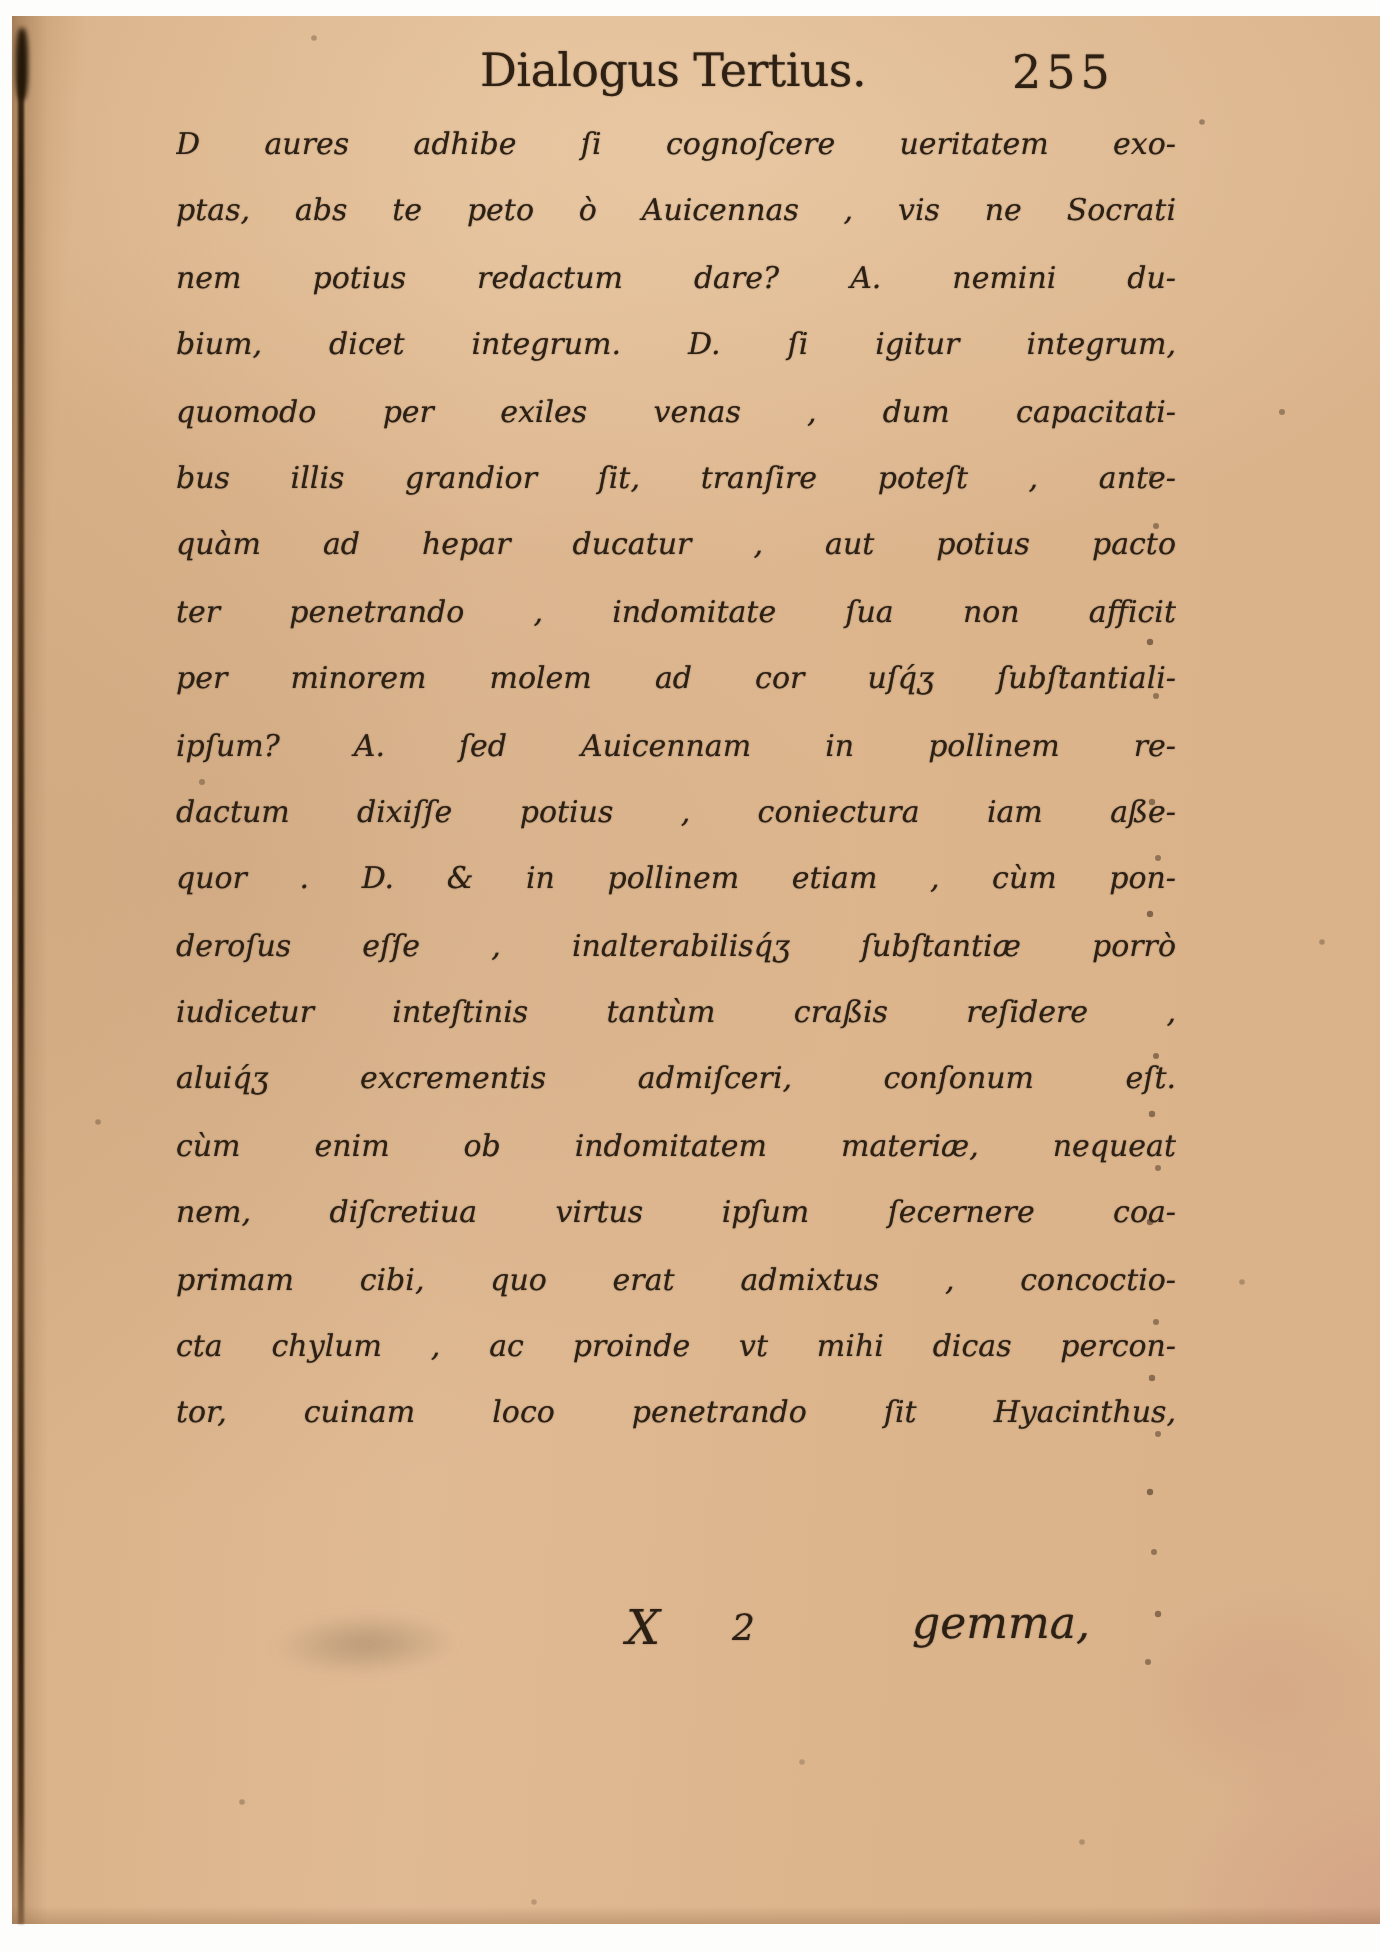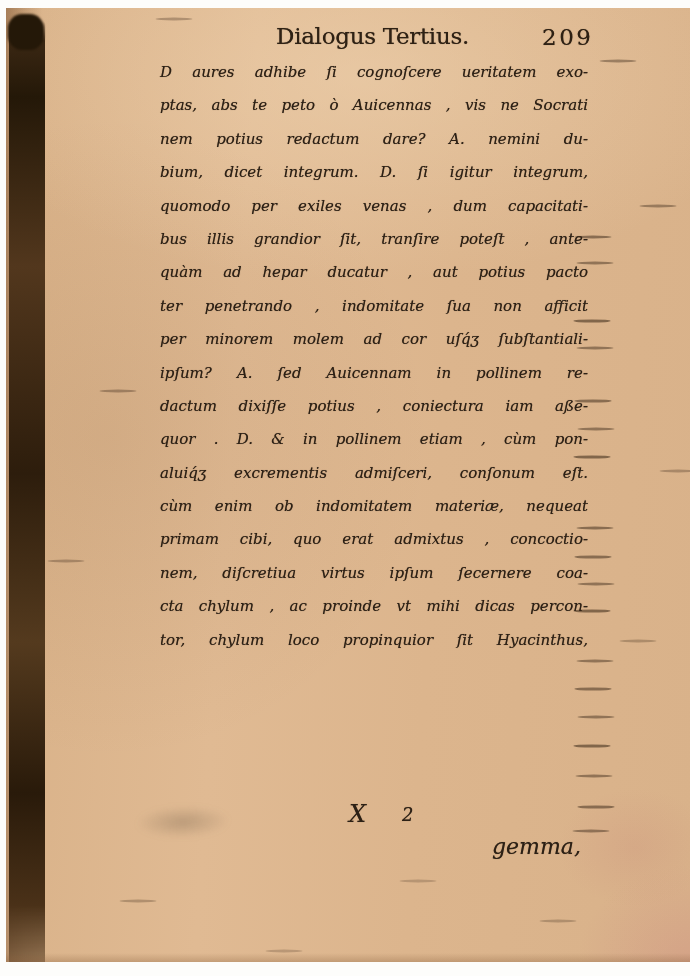--- a/index.html
+++ b/index.html
@@ -1,15 +1,15 @@
 <!DOCTYPE html>
 <html><head>
 <meta charset="utf-8">
 <style>
-  * { box-sizing: border-box; padding-left: 36px; }
+  * { box-sizing: border-box; }
   html, body { margin: 0; padding: 0; background: #ffffff; }
 
   .scan {
     position: relative;
     width: 690px;
     height: 976px;
     background: #fdfdfb;
     overflow: hidden;
     font-family: "DejaVu Serif", serif;
   }
@@ -79,21 +79,21 @@
   }
 
   
   .sig-row {
     position: absolute; left: 82px; top: 792px; width: 500px; height: 34px;
     font-style: italic; font-size: 22px; color: #2c2015;
     text-shadow: 0 0 0.7px rgba(44,32,21,0.65);
   }
   .sig-x      { position: absolute; left: 225px; top: 0; font-size: 24px; }
   .sig-num    { position: absolute; left: 278px; top: 4px; font-size: 18px; }
-  .catchword  { position: absolute; left: 368px; top: 0; margin-top: 34px; }
+  .catchword  { position: absolute; left: 368px; top: 0; }
 
   
   .bleed {
     position: absolute; left: 118px; top: 794px; width: 118px; height: 40px;
     border-radius: 50%;
     background: radial-gradient(closest-side, rgba(100,82,62,0.30), rgba(100,82,62,0) 80%);
     filter: blur(3px);
     transform: rotate(-2deg);
   }
 
@@ -137,41 +137,43 @@
 <body>
 
 <div class="scan">
   <div class="page">
 
     <div class="edge-shade"></div>
     <div class="edge-line"></div>
     <div class="corner-mark"></div>
 
     <span class="running-title">Dialogus Tertius.</span>
-    <span class="folio">209</span>
+    <span class="folio">255</span>
 
     <div class="textblock">
       <div class="line">D aures adhibe ſi cognoſcere ueritatem exo-</div>
       <div class="line">ptas, abs te peto ò Auicennas , vis ne Socrati</div>
       <div class="line">nem potius redactum dare? A. nemini du-</div>
       <div class="line">bium, dicet integrum. D. ſi igitur integrum,</div>
       <div class="line">quomodo per exiles venas , dum capacitati-</div>
       <div class="line">bus illis grandior ſit, tranſire poteſt , ante-</div>
       <div class="line">quàm ad hepar ducatur , aut potius pacto</div>
       <div class="line">ter penetrando , indomitate ſua non afficit</div>
       <div class="line">per minorem molem ad cor uſq́ʒ ſubſtantiali-</div>
       <div class="line">ipſum? A. ſed Auicennam in pollinem re-</div>
       <div class="line">dactum dixiſſe potius , coniectura iam aße-</div>
       <div class="line">quor . D. &amp; in pollinem etiam , cùm pon-</div>
+      <div class="line">deroſus eſſe , inalterabilisq́ʒ ſubſtantiæ porrò</div>
+      <div class="line">iudicetur inteſtinis tantùm craßis reſidere ,</div>
       <div class="line">aluiq́ʒ excrementis admiſceri, conſonum eſt.</div>
       <div class="line">cùm enim ob indomitatem materiæ, nequeat</div>
+      <div class="line">nem, diſcretiua virtus ipſum ſecernere coa-</div>
       <div class="line">primam cibi, quo erat admixtus , concoctio-</div>
-      <div class="line">nem, diſcretiua virtus ipſum ſecernere coa-</div>
       <div class="line">cta chylum , ac proinde vt mihi dicas percon-</div>
-      <div class="line">tor, chylum loco propinquior ſit Hyacinthus,</div>
+      <div class="line">tor, cuinam loco penetrando ſit Hyacinthus,</div>
     </div>
 
     <div class="sig-row">
       <span class="sig-x">X</span>
       <span class="sig-num">2</span>
       <span class="catchword">gemma,</span>
     </div>
 
     <div class="bleed"></div>
     <div class="speckles"></div>

